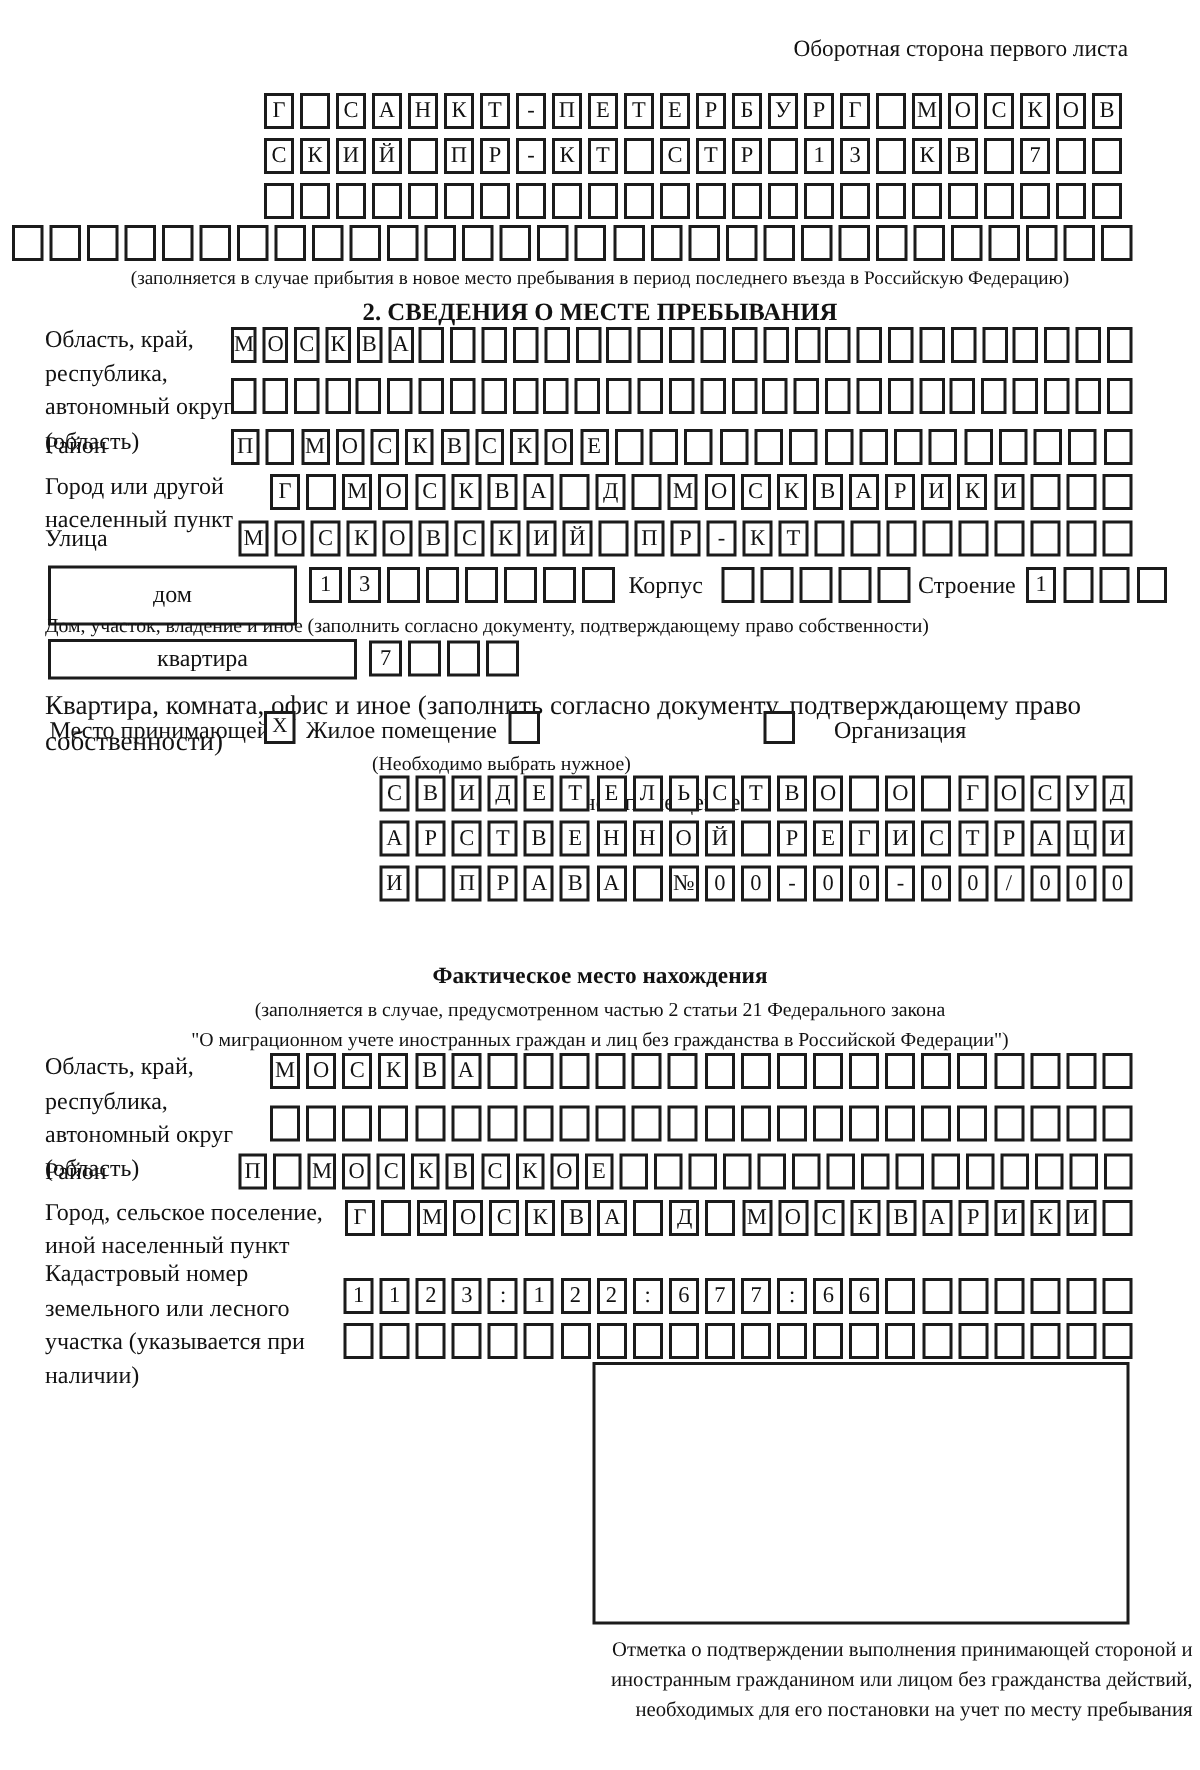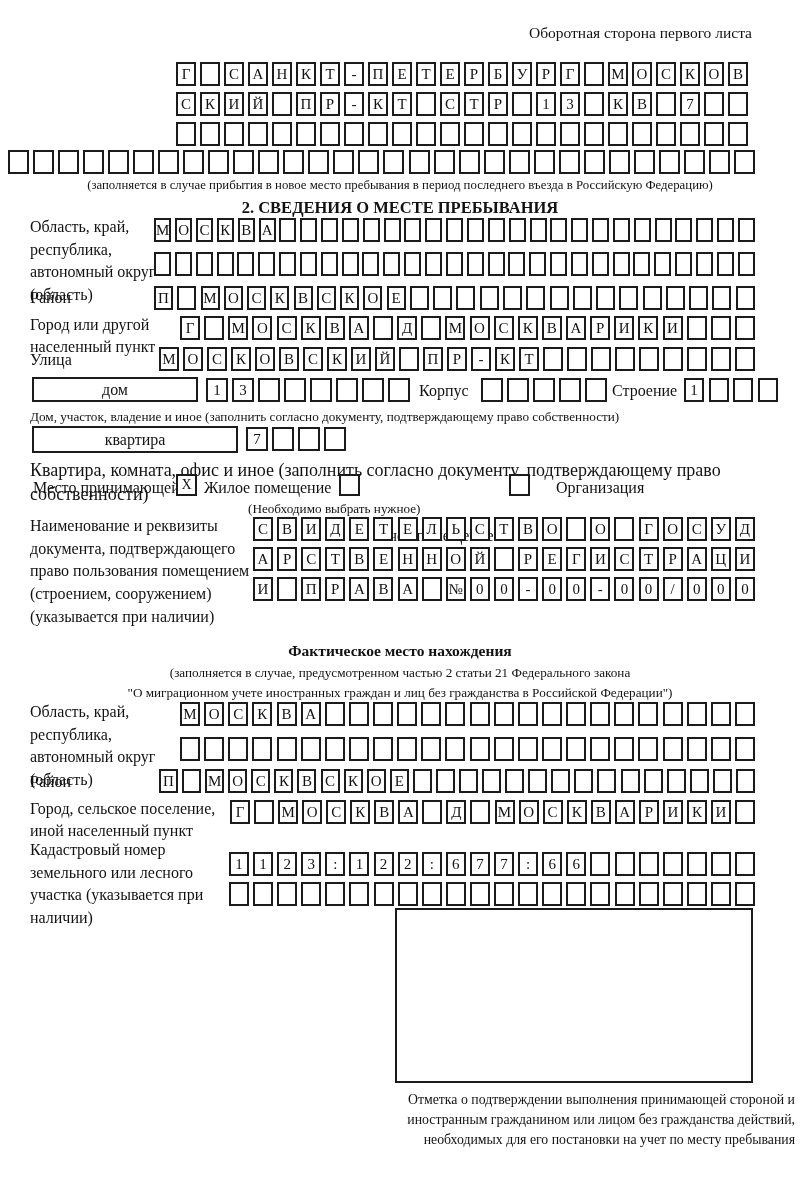--- a/index.html
+++ b/index.html
@@ -292,21 +292,21 @@
       <span class="cell"></span>
       <span class="cell"></span>
       <span class="cell"></span>
       <span class="cell"></span>
       <span class="cell"></span>
       <span class="cell"></span>
       <span class="cell"></span>
       <span class="cell"></span>
     </div>
 
-  <div class="labelbox" style="left:32px;top:377px;width:166px;height:25px;">дом</div>
+  <div class="labelbox" style="left:32px;top:377px;width:166px;height:40px;">дом</div>
   <div class="cellrow" style="left:206px;top:378px;width:204px;--cw:22px;">
       <span class="cell">1</span>
       <span class="cell">3</span>
       <span class="cell"></span>
       <span class="cell"></span>
       <span class="cell"></span>
       <span class="cell"></span>
       <span class="cell"></span>
       <span class="cell"></span>
     </div>
@@ -338,21 +338,20 @@
 
   <div class="lbl" style="left:33px;top:477px;">Место принимающей:</div>
   <div class="checkbox" style="left:176px;top:474px;">X</div>
   <div class="lbl" style="left:204px;top:477px;">Жилое помещение</div>
   <div class="checkbox" style="left:339px;top:474px;"></div>
   <div class="lbl" style="left:377px;top:477px;margin-top:48px;">Иное помещение</div>
   <div class="checkbox" style="left:509px;top:474px;"></div>
   <div class="lbl" style="left:556px;top:477px;">Организация</div>
   <div class="cap" style="left:248px;top:500px;font-size:13.2px;">(Необходимо выбрать нужное)</div>
 
-  <div class="lbl" style="left:30px;top:515px;width:228px;">Наименование и реквизиты документа, подтверждающего право пользования помещением (строением, сооружением) (указывается при наличии)</div>
   <div class="cellrow" style="left:253px;top:517px;width:502px;--cw:20px;">
       <span class="cell">С</span>
       <span class="cell">В</span>
       <span class="cell">И</span>
       <span class="cell">Д</span>
       <span class="cell">Е</span>
       <span class="cell">Т</span>
       <span class="cell">Е</span>
       <span class="cell">Л</span>
       <span class="cell">Ь</span>

